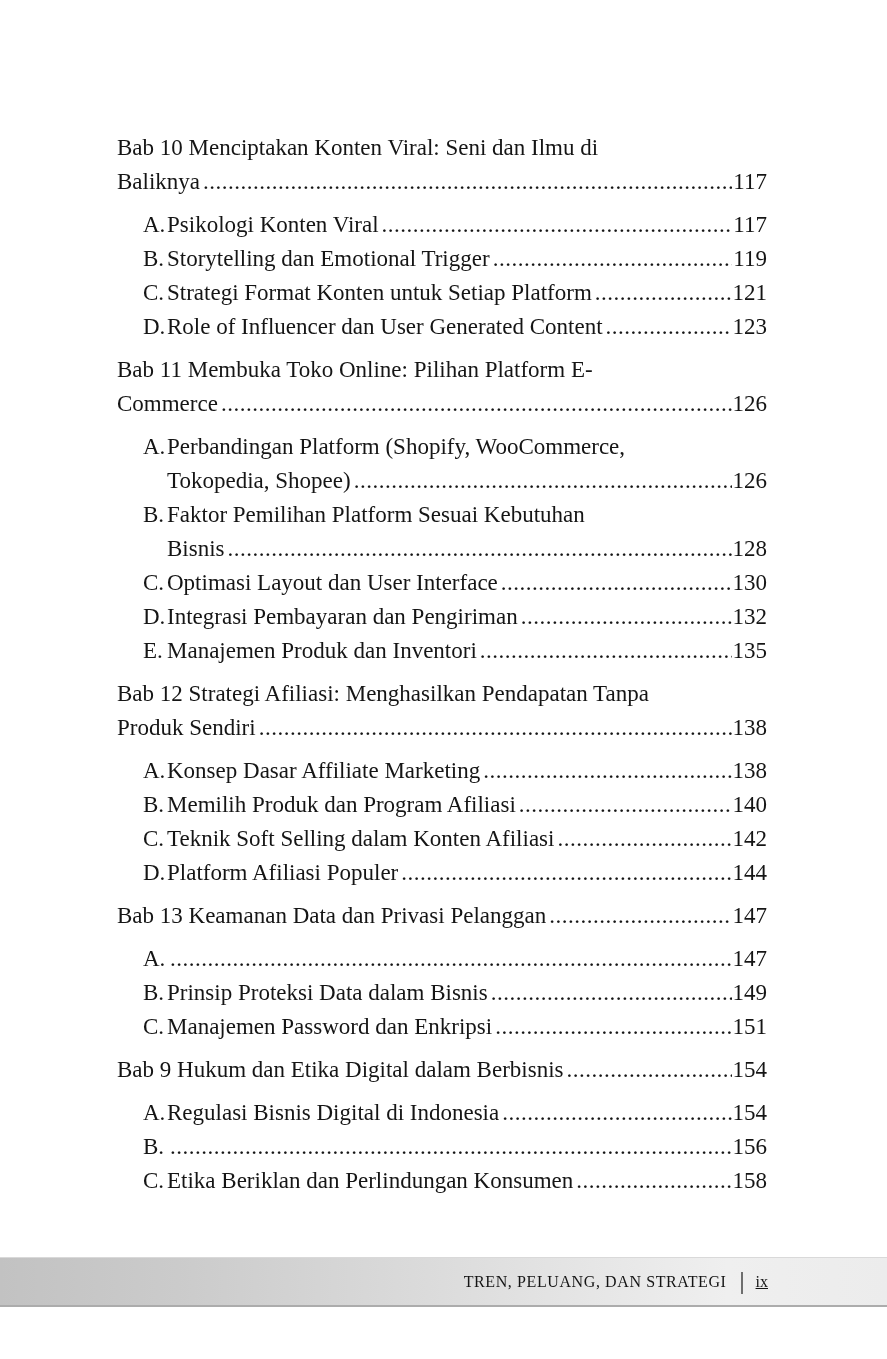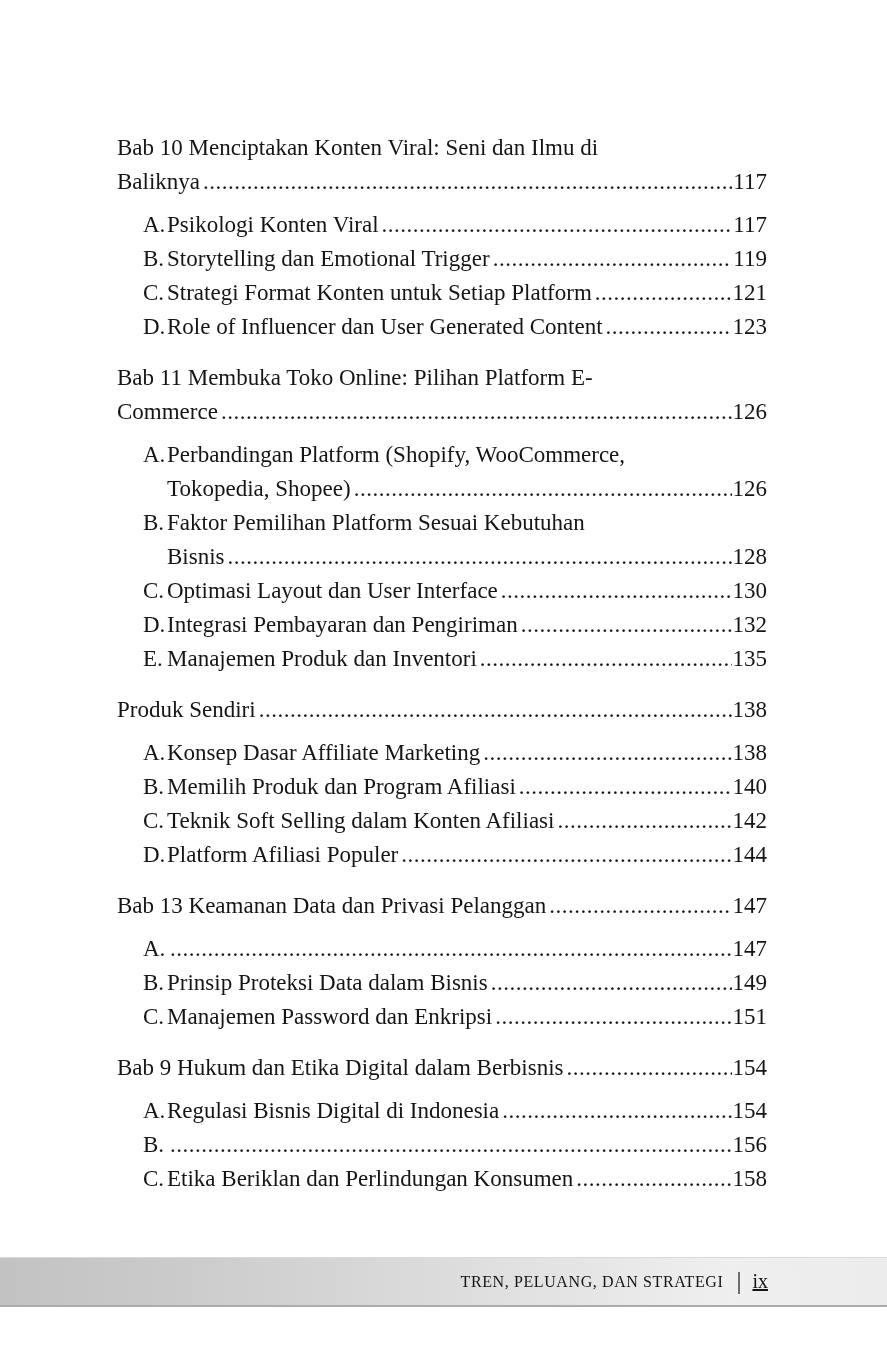--- a/index.html
+++ b/index.html
@@ -10,21 +10,21 @@
     color:#151515;
     position:relative;
     overflow:hidden;
   }
   .page{position:absolute;inset:0;}
   
   .toc{
     position:absolute;left:117px;top:118px;width:650px;
     font-size:23px;line-height:34px;
   }
-  .chapter{margin-top:17px;}
+  .chapter{margin-top:9px;}
   .chapter:first-child{margin-top:13px;}
   .chapter-items{margin-top:9px;}
   .toc-row{display:flex;align-items:baseline;}
   .item-first{padding-left:26px;}
   .item-cont{padding-left:50px;}
   .item-label{flex:0 0 24px;}
   .entry-text{white-space:nowrap;flex:0 0 auto;}
   .leader{
     flex:1 1 auto;min-width:10px;
     overflow:hidden;white-space:nowrap;
@@ -37,21 +37,21 @@
     position:absolute;left:0;top:1257px;width:887px;height:50px;
     box-sizing:border-box;
     background:linear-gradient(90deg,#c2c2c2 0%,#cbcbcb 20%,#dcdcdc 50%,#efefef 82%,#ececec 100%);
     border-top:1px solid #d9d9d9;
     border-bottom:2px solid #acacac;
     display:flex;align-items:center;justify-content:flex-end;
     padding-right:119px;
   }
   .footer-title{font-size:16px;letter-spacing:.6px;color:#141414;}
   .footer-sep{font-size:25px;font-weight:400;margin:0 11px 0 13px;color:#222;transform:translateY(-1px);}
-  .footer-page{font-size:20px;color:#141414;text-decoration:underline;}
+  .footer-page{font-size:16px;color:#141414;text-decoration:underline;}
 </style>
 </head>
 <body>
 
 <div class="page">
 
   <main class="toc" id="toc">
       <section class="chapter">
         <div class="chapter-heading">
           <div class="toc-row">
@@ -153,20 +153,23 @@
               <span class="item-label">E.</span>
               <span class="entry-text">Manajemen Produk dan Inventori</span>
               <span class="leader">............................................................................................................................................................................................................................................................................................................</span>
               <span class="page-ref">135</span>
             </div>
           </div>
         </div>
       </section>
       <section class="chapter">
         <div class="chapter-heading">
+          <div class="toc-row">
+            <span class="entry-text">Bab 12 Strategi Afiliasi: Menghasilkan Pendapatan Tanpa</span>
+          </div>
           <div class="toc-row">
             <span class="entry-text">Produk Sendiri</span>
             <span class="leader">............................................................................................................................................................................................................................................................................................................</span>
             <span class="page-ref">138</span>
           </div>
         </div>
         <div class="chapter-items">
           <div class="toc-item">
             <div class="toc-row item-first">
               <span class="item-label">A.</span>

